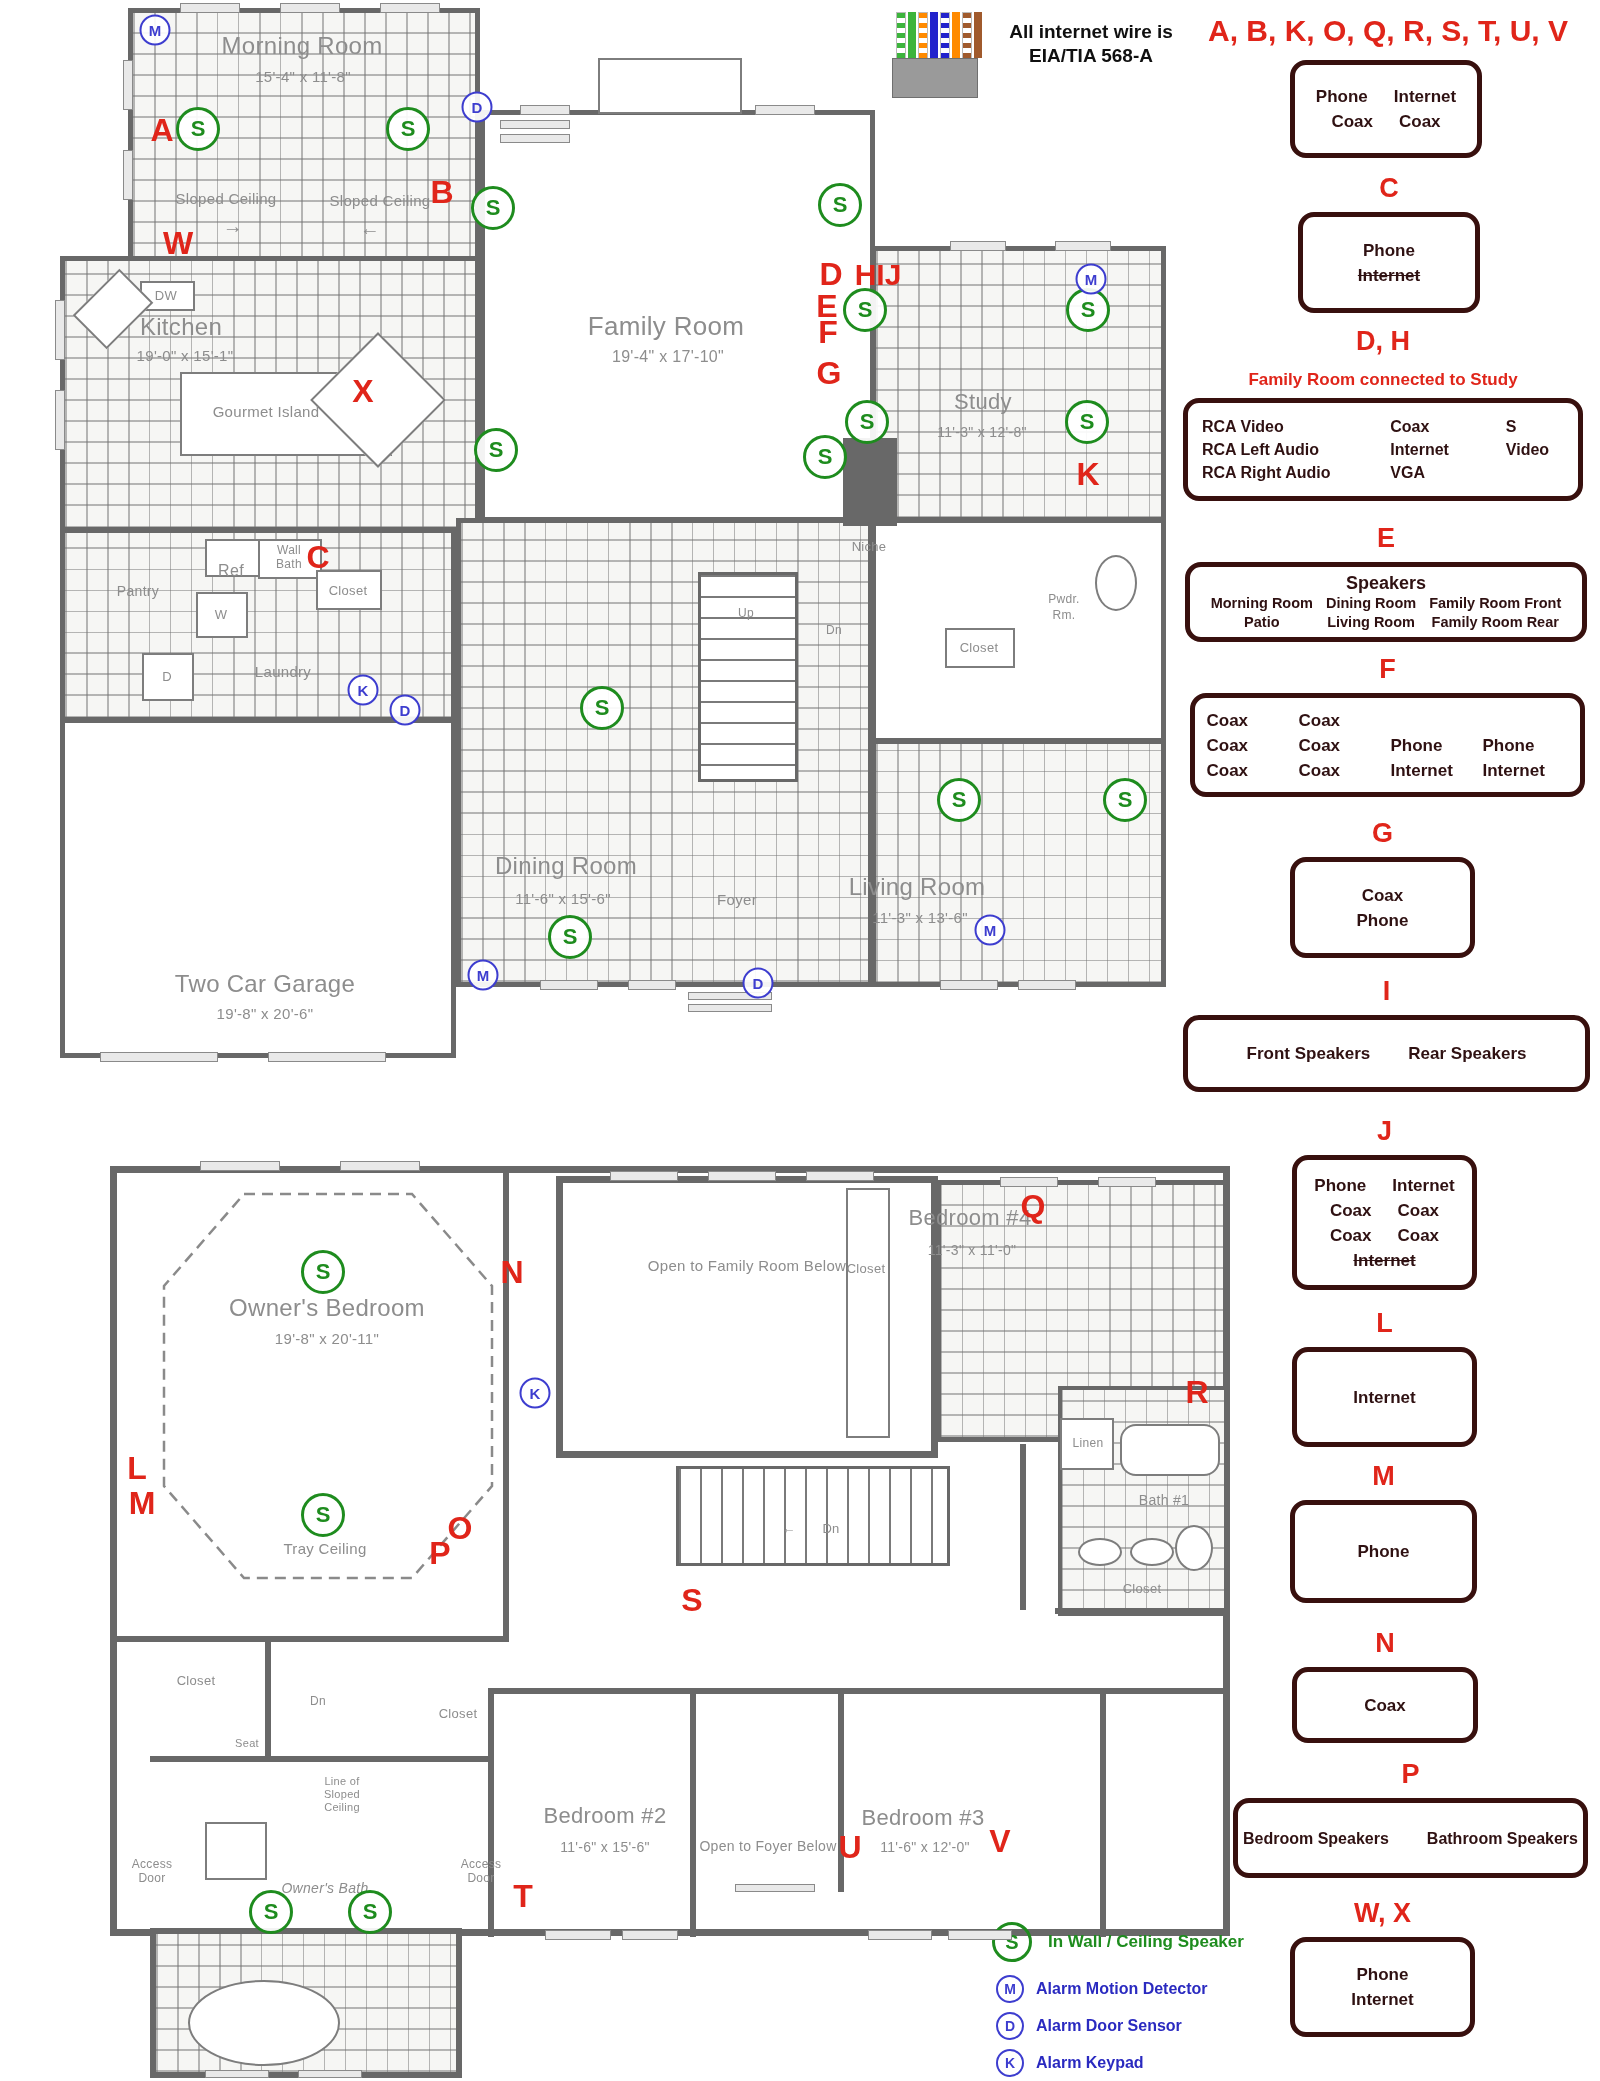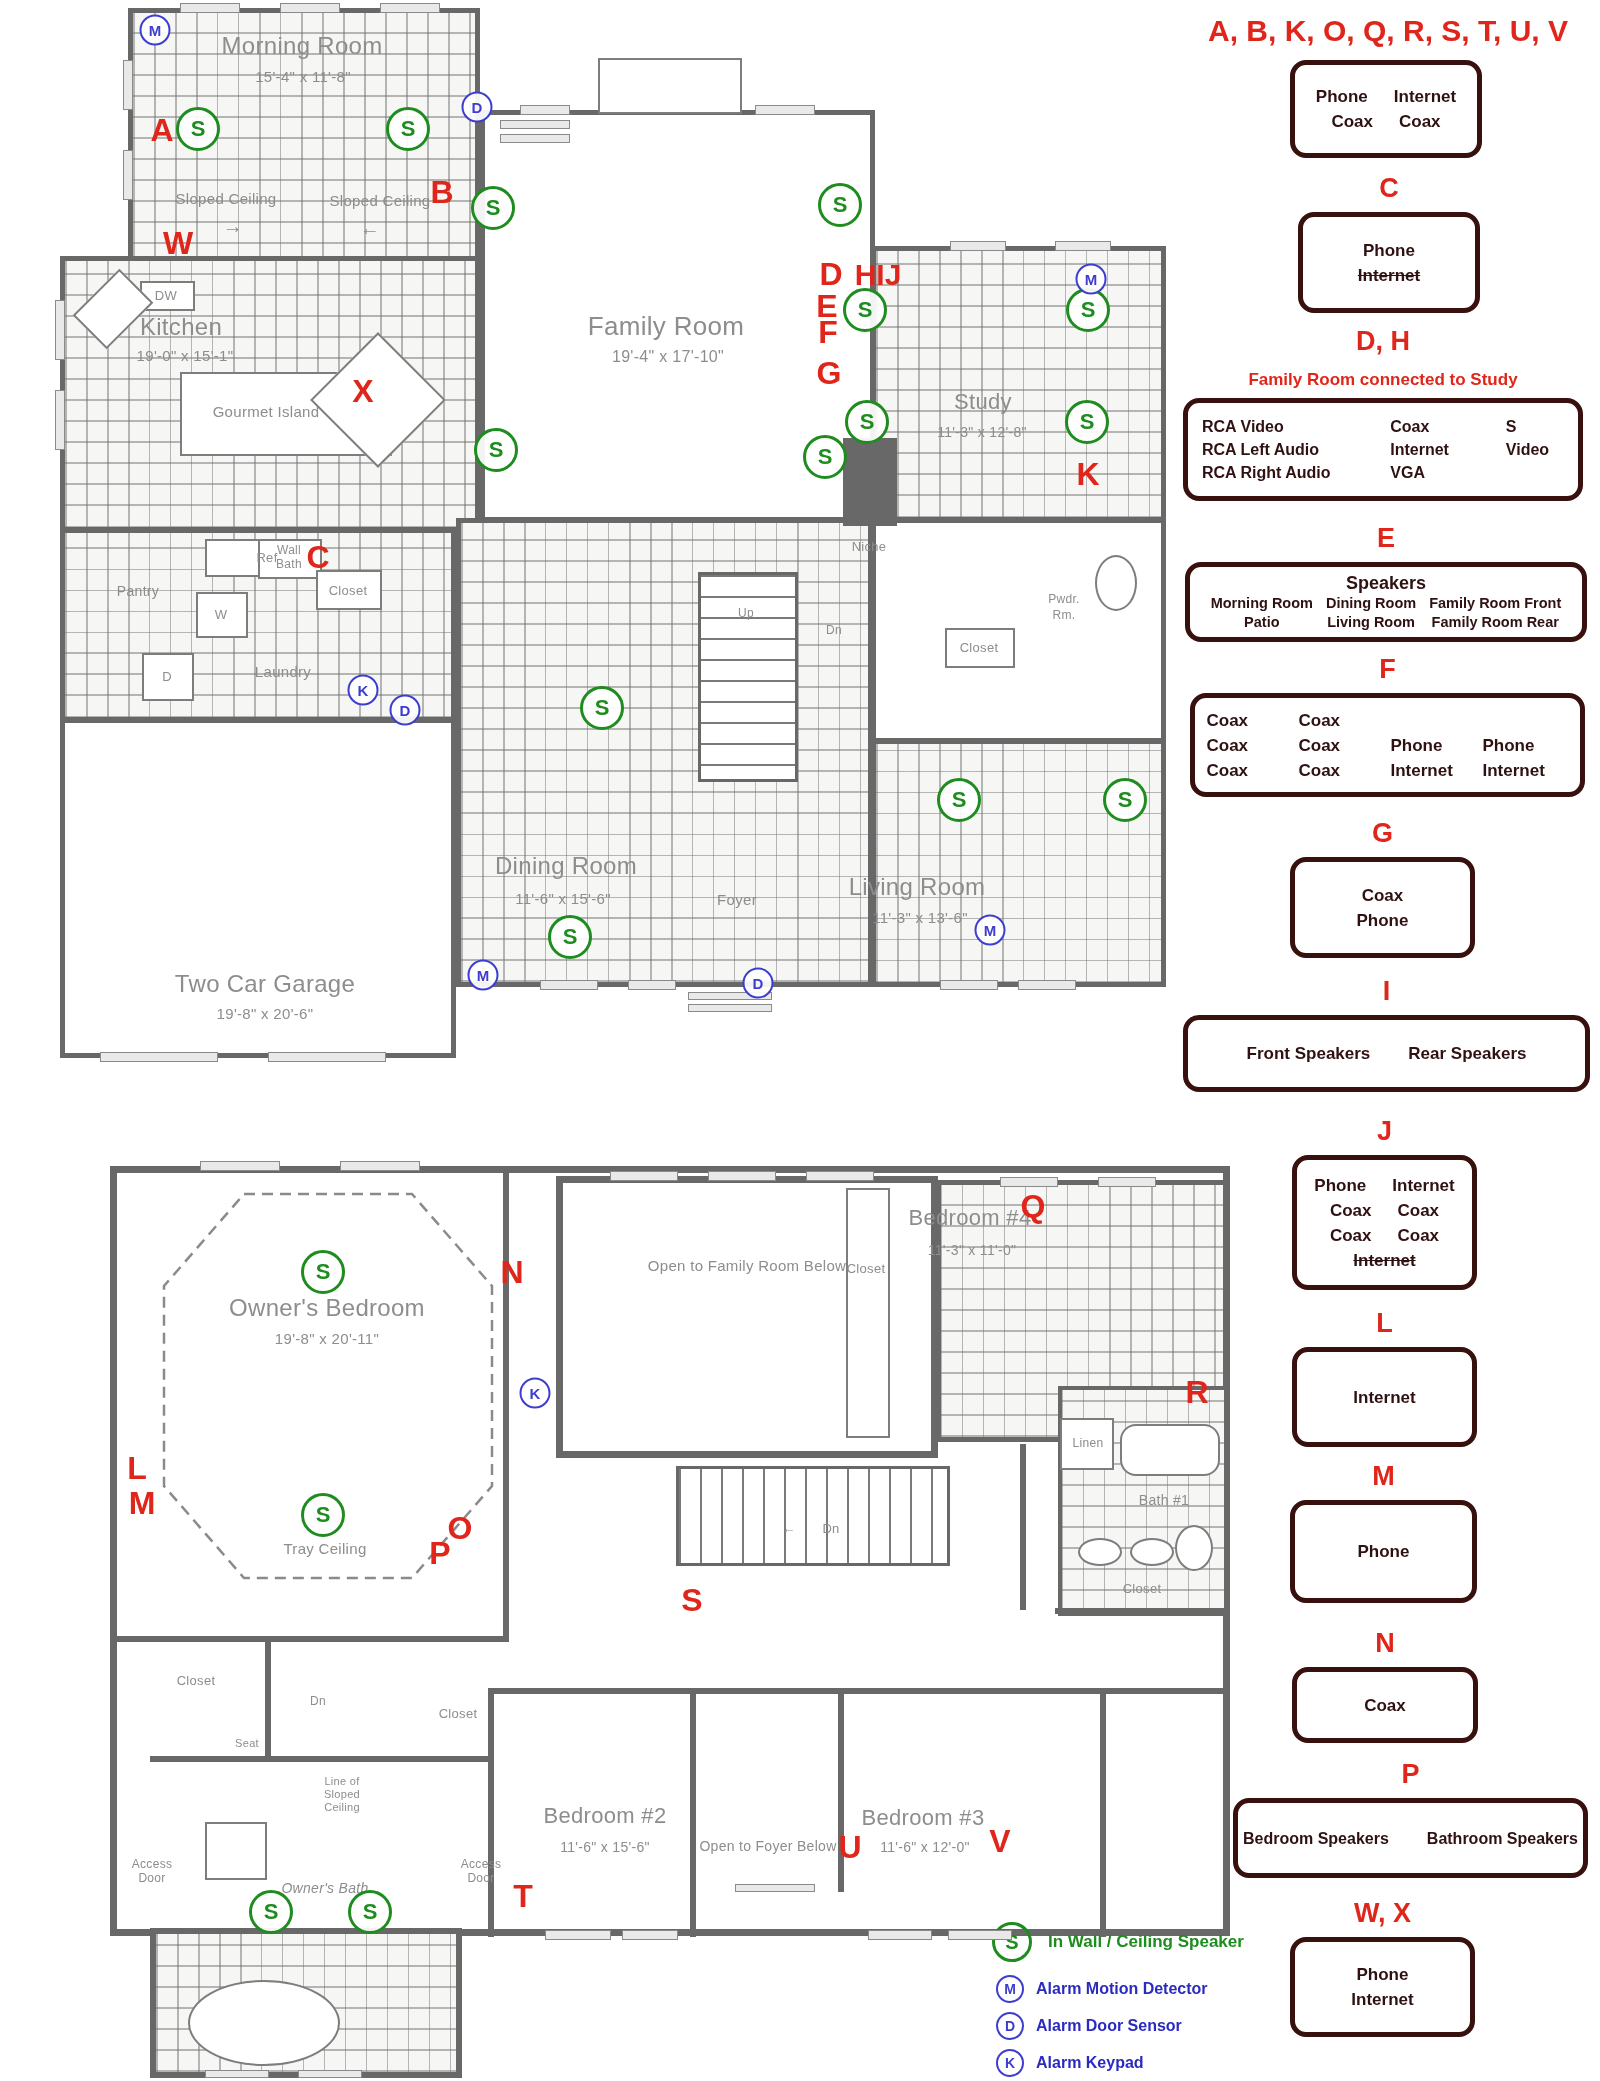--- a/index.html
+++ b/index.html
@@ -53,20 +53,37 @@
   <div class="room" style="left:110px;top:1166px;width:1120px;height:770px;border-width:7px"></div>
   <div class="room grid" style="left:936px;top:1180px;width:292px;height:262px"></div>
   <div class="room" style="left:556px;top:1176px;width:382px;height:282px;border-width:7px"></div>
   <div class="room grid" style="left:1058px;top:1386px;width:170px;height:230px;border-width:4px"></div>
   <div class="room stairsH" style="left:676px;top:1466px;width:274px;height:100px;border-width:3px"></div>
   <div class="room grid" style="left:150px;top:1928px;width:312px;height:150px;border-width:6px"></div>
   <svg class="abs" style="left:160px;top:1190px" width="336" height="392">
     <polygon points="84,4 252,4 332,96 332,296 252,388 84,388 4,296 4,96" fill="none" stroke="#8a8a8a" stroke-width="2.5" stroke-dasharray="11 7"></polygon>
   </svg>
 
+  <div class="abs" style="left:888px;top:8px;width:310px;height:96px">
+    <div class="abs" id="t568a-wires" style="left:8px;top:4px;display:flex;gap:2px">
+        <div style="width: 8px; height: 46px; background: repeating-linear-gradient(rgb(60, 180, 60) 0px, rgb(60, 180, 60) 5px, rgb(255, 255, 255) 5px, rgb(255, 255, 255) 10px); border: 1px solid rgb(187, 187, 187);"></div>
+        <div style="width: 8px; height: 46px; background: rgb(60, 180, 60);"></div>
+        <div style="width: 8px; height: 46px; background: repeating-linear-gradient(rgb(255, 138, 0) 0px, rgb(255, 138, 0) 5px, rgb(255, 255, 255) 5px, rgb(255, 255, 255) 10px); border: 1px solid rgb(187, 187, 187);"></div>
+        <div style="width: 8px; height: 46px; background: rgb(34, 34, 204);"></div>
+        <div style="width: 8px; height: 46px; background: repeating-linear-gradient(rgb(34, 34, 204) 0px, rgb(34, 34, 204) 5px, rgb(255, 255, 255) 5px, rgb(255, 255, 255) 10px); border: 1px solid rgb(187, 187, 187);"></div>
+        <div style="width: 8px; height: 46px; background: rgb(255, 138, 0);"></div>
+        <div style="width: 8px; height: 46px; background: repeating-linear-gradient(rgb(160, 90, 44) 0px, rgb(160, 90, 44) 5px, rgb(255, 255, 255) 5px, rgb(255, 255, 255) 10px); border: 1px solid rgb(187, 187, 187);"></div>
+        <div style="width: 8px; height: 46px; background: rgb(160, 90, 44);"></div>
+      </div>
+    <div class="abs" style="left:4px;top:50px;width:84px;height:38px;background:#9a9a9a;border:1px solid #6f6f6f"></div>
+    <div class="abs wire-text" style="left:96px;top:12px;width:214px">
+      <div>All internet wire is</div>
+      <div>EIA/TIA 568-A</div>
+    </div>
+  </div>
 
   <div id="title-letters">A, B, K, O, Q, R, S, T, U, V</div>
 
   <div class="abs" id="symbol-legend" style="left:992px;top:1922px;width:310px">
       <div style="display: flex; align-items: center; margin-bottom: 13px;">
         <div style="display: flex; align-items: center; justify-content: center; border-radius: 50%; font-weight: bold; width: 34px; height: 34px; border: 3px solid rgb(30, 140, 30); color: rgb(30, 140, 30); font-size: 20px;">S</div>
         <div style="margin-left: 16px; font-weight: bold; color: rgb(30, 140, 30); font-size: 17px;">In Wall / Ceiling Speaker</div>
       </div>
       <div style="display: flex; align-items: center; margin-bottom: 9px;">
         <div style="display: flex; align-items: center; justify-content: center; border-radius: 50%; font-weight: bold; width: 24px; height: 24px; border: 2px solid rgb(61, 61, 207); color: rgb(61, 61, 207); font-size: 14px; margin-left: 4px;">M</div>
@@ -155,21 +172,21 @@
     <div class="pl" style="left: 666px; top: 326px; font-size: 26px;">Family Room</div>
     <div class="pl" style="left: 668px; top: 357px; font-size: 16px;">19'-4" x 17'-10"</div>
     <div class="pl" style="left: 181px; top: 327px; font-size: 24px;">Kitchen</div>
     <div class="pl" style="left: 185px; top: 355px; font-size: 15px;">19'-0" x 15'-1"</div>
     <div class="pl" style="left: 166px; top: 295px; font-size: 13px;">DW</div>
     <div class="pl" style="left: 266px; top: 411px; font-size: 15px;">Gourmet Island</div>
     <div class="pl" style="left: 983px; top: 402px; font-size: 22px;">Study</div>
     <div class="pl" style="left: 982px; top: 432px; font-size: 14px;">11'-3" x 12'-8"</div>
     <div class="pl" style="left: 869px; top: 546px; font-size: 13px;">Niche</div>
     <div class="pl" style="left: 138px; top: 591px; font-size: 14px;">Pantry</div>
-    <div class="pl" style="left: 231px; top: 557px; font-size: 13px; margin-left: 36px;">Ref</div>
+    <div class="pl" style="left: 231px; top: 571px; font-size: 16px;">Ref</div>
     <div class="pl" style="left: 289px; top: 550px; font-size: 12px;">Wall</div>
     <div class="pl" style="left: 289px; top: 564px; font-size: 12px;">Bath</div>
     <div class="pl" style="left: 221px; top: 614px; font-size: 13px;">W</div>
     <div class="pl" style="left: 167px; top: 676px; font-size: 13px;">D</div>
     <div class="pl" style="left: 348px; top: 590px; font-size: 13px;">Closet</div>
     <div class="pl" style="left: 283px; top: 671px; font-size: 15px;">Laundry</div>
     <div class="pl" style="left: 979px; top: 647px; font-size: 13px;">Closet</div>
     <div class="pl" style="left: 1064px; top: 599px; font-size: 12px;">Pwdr.</div>
     <div class="pl" style="left: 1064px; top: 615px; font-size: 12px;">Rm.</div>
     <div class="pl" style="left: 746px; top: 613px; font-size: 12px;">Up</div>

